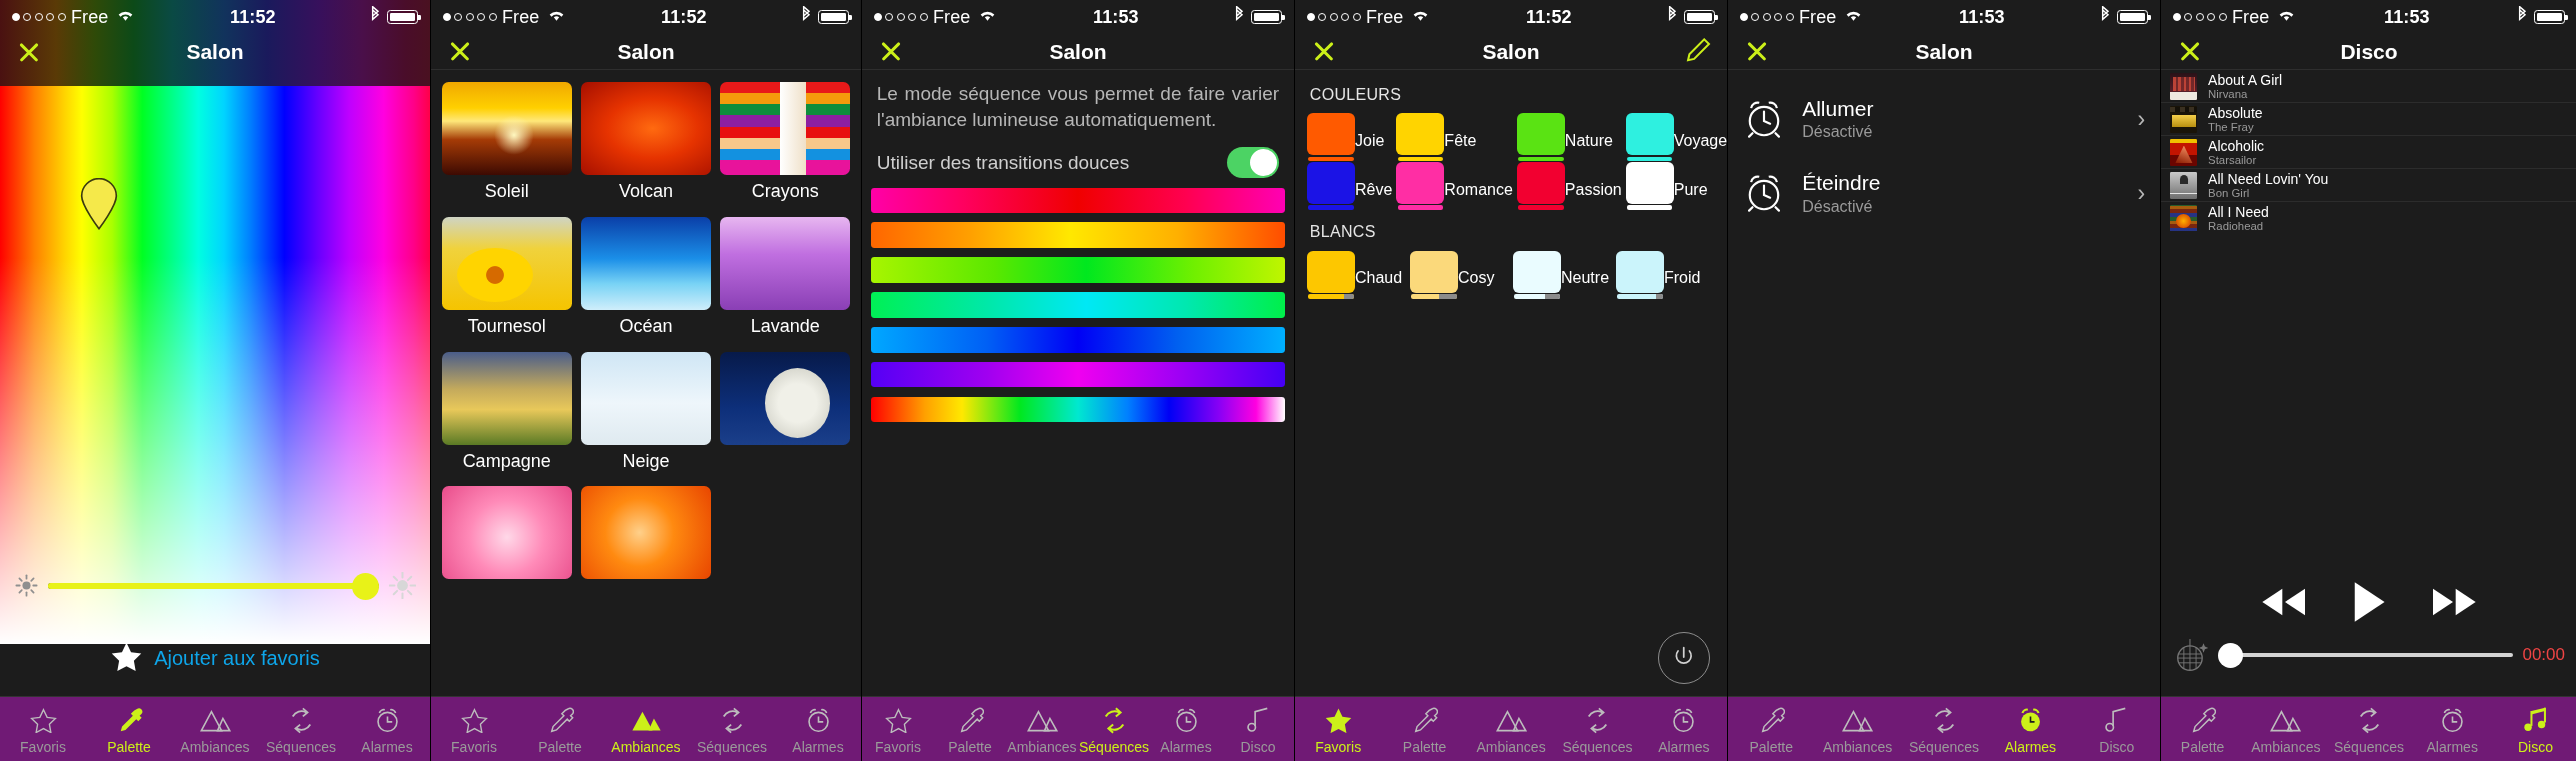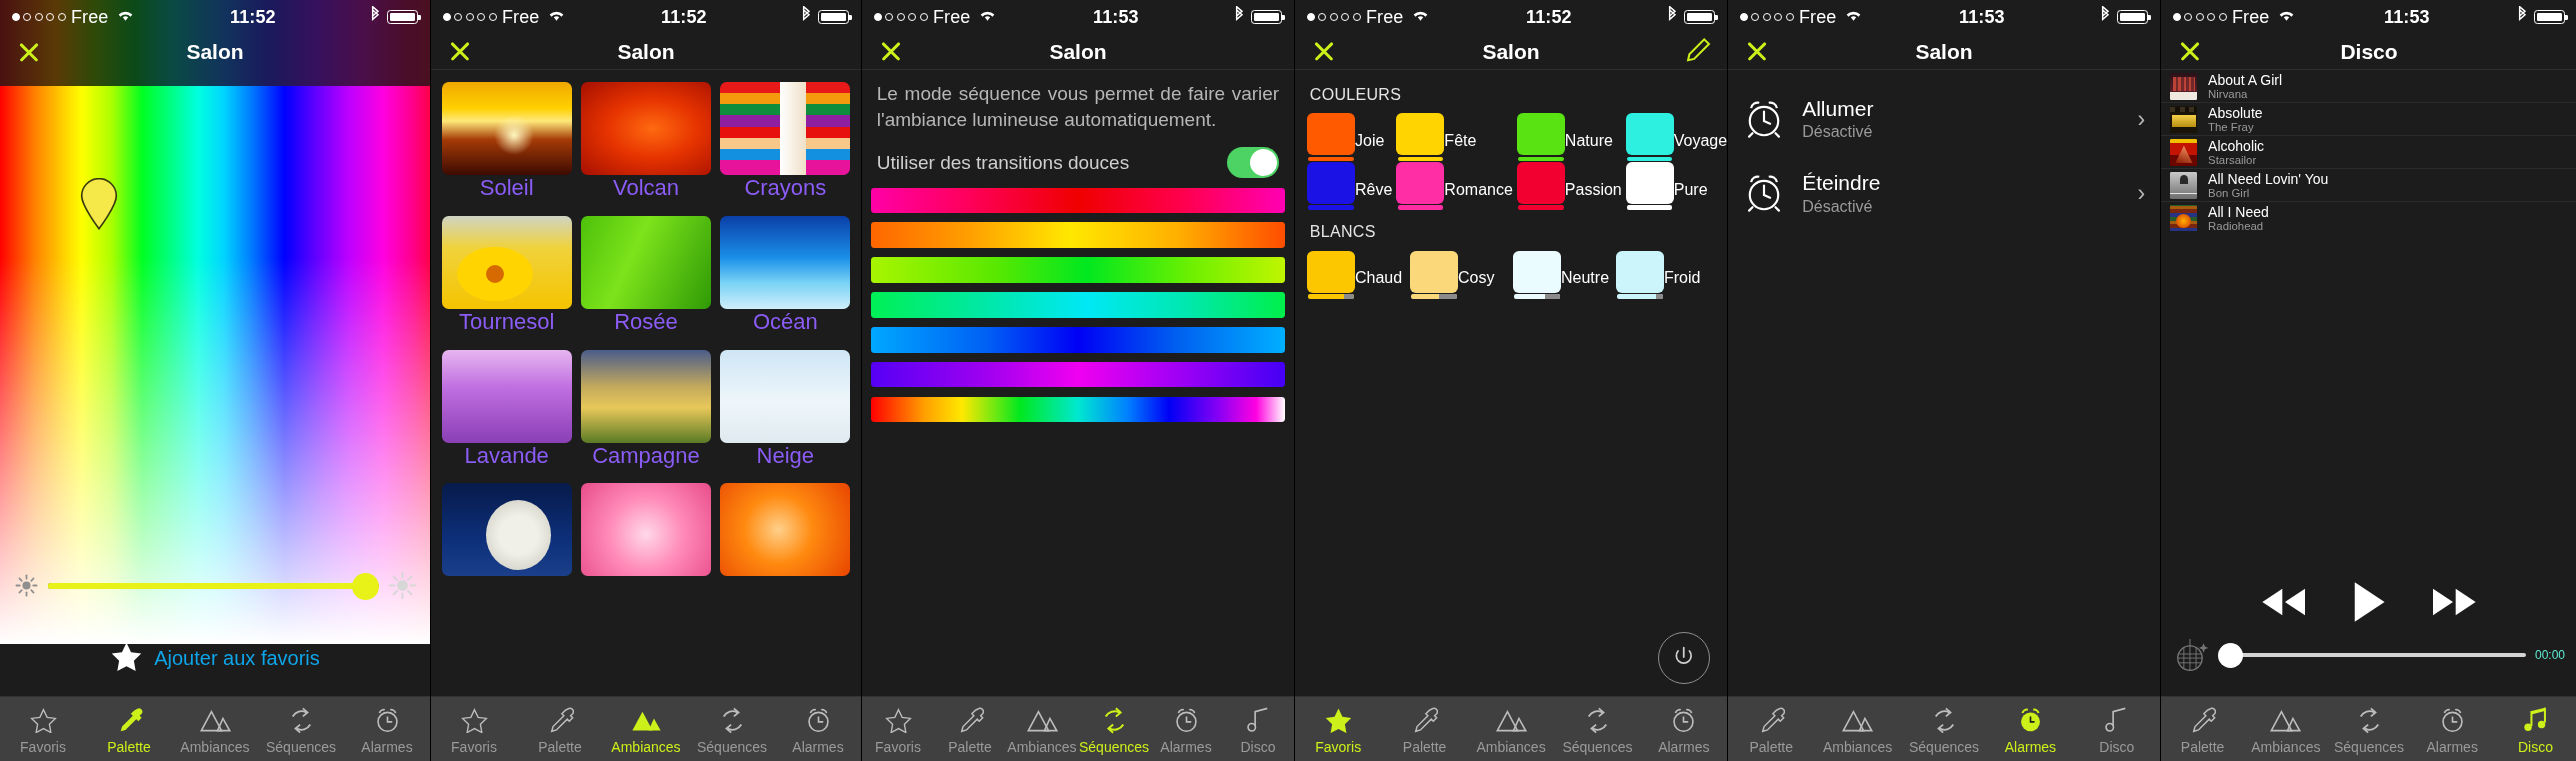--- a/index.html
+++ b/index.html
@@ -62,21 +62,21 @@
     background:#ccf019; border-radius:1.3px;
   }
   .nav-close::before{ transform:rotate(45deg); }
   .nav-close::after{ transform:rotate(-45deg); }
   .nav-title{ flex:1 1 auto; text-align:center; font-size:21px; font-weight:700; }
   .nav-right{ width:28px; height:28px; flex:0 0 auto; }
 
   
   .tabbar{
     position:absolute; left:0; bottom:0; width:100%; height:66px;
-    background:#404040; border-top:0.7px solid #333;
+    background:#701a75; border-top:0.7px solid #333;
     display:flex; align-items:stretch; z-index:20;
   }
   .tab{ flex:1 1 0; display:flex; flex-direction:column; align-items:center;
         justify-content:flex-start; padding-top:8px; cursor:pointer; min-width:0; }
   .tab .ticon{ height:31px; display:flex;align-items:center;justify-content:center; }
   .tab .tlabel{ font-size:14px; color:#9a9a9a; margin-top:2.7px; white-space:nowrap; }
   .tab.active .tlabel{ color:#ccf019; }
 
   
   .p1 .picker-wrap{ position:absolute; inset:0; }
@@ -115,21 +115,21 @@
     position:absolute; left:0; bottom:74px; width:431px; height:60px;
     display:flex; align-items:center; justify-content:center; gap:12px; cursor:pointer;
   }
   .p1 .fav-label{ color:#0ea5e9; font-size:20px; }
 
   
   .amb-scroll{ position:absolute; left:0; top:70px; right:0; bottom:66px; overflow:hidden; padding:12px 10.7px 0; }
   .amb-grid{ display:grid; grid-template-columns:repeat(3,1fr); gap:14.8px 9.4px; }
   .amb-cell{ display:flex; flex-direction:column; align-items:center; cursor:pointer; }
   .amb-thumb{ width:100%; height:93px; border-radius:6.7px; overflow:hidden; position:relative; }
-  .amb-name{ color:#8b5cf6; font-size:22px; }
+  .amb-name{ color:#ffffff; font-size:18px; margin-top:6px; }
 
   
   .seq-body{ position:absolute; left:0; top:70px; right:0; bottom:66px; overflow:hidden; }
   .seq-desc{ color:#b6b6b6; font-size:19px; line-height:1.36; padding:10.7px 14.8px 0; text-align:justify; }
   .seq-toggle-row{ display:flex; align-items:center; padding:14.8px 14.8px 0; }
   .seq-toggle-label{ color:#cfcfcf; font-size:19px; flex:1 1 auto; }
   .switch{ width:52px;height:31px;border-radius:15.4px;background:#4cd364;position:relative;flex:0 0 auto;cursor:pointer; }
   .switch i{ position:absolute; right:2px; top:2px; width:27px;height:27px;border-radius:50%;background:#fff; display:block;}
   .seq-list{ padding:9.4px 9.4px 0; display:flex; flex-direction:column; gap:9.4px; }
   .seq-bar{ height:25.5px; border-radius:3.4px; cursor:pointer; }
@@ -164,21 +164,21 @@
   .cover{ width:27px;height:27px;flex:0 0 auto; border-radius:1.3px; overflow:hidden; position:relative; }
   .song-txt{ padding-left:10.7px; min-width:0; }
   .song-title{ color:#fff; font-size:14px; white-space:nowrap; overflow:hidden; }
   .song-artist{ color:#9a9a9a; font-size:11.4px; margin-top:0.7px; white-space:nowrap; overflow:hidden; }
   .player{ position:absolute; left:0; bottom:66px; width:100%; height:124px; }
   .transport{ display:flex; align-items:center; justify-content:center; gap:44px; height:62px; }
   .tbtn{ cursor:pointer; }
   .seek-row{ display:flex; align-items:center; padding:0 12px; gap:9.4px; height:42px; }
   .seek-track{ flex:1 1 auto; height:3.4px; background:#d4d4d4; border-radius:2px; position:relative; }
   .seek-knob{ position:absolute; left:-2.7px; top:-10.7px; width:25.5px;height:25.5px;border-radius:50%;background:#fff; }
-  .seek-time{ color:#5eead4; font-size:12px; flex:0 0 auto; }
+  .seek-time{ color:#ef4444; font-size:17px; flex:0 0 auto; }
 </style>
 </head>
 <body>
 
 <div class="screens">
 
   <div class="phone p1">
     <div class="picker-wrap">
       <div class="hue-bg"></div>
       <div class="topshade"></div>
@@ -370,24 +370,20 @@
           <div class="amb-name">Crayons</div>
         </div>
 
         <div class="amb-cell">
           <div class="amb-thumb" style="background:linear-gradient(to bottom,#cfd4c4 0%,#f0d23c 34%,#f5c400 100%);">
               <div style="position:absolute;left:12%;top:34%;width:58%;height:58%;border-radius:50%;background:radial-gradient(circle,#d66a00 0 18%,#ffd400 20% 100%);"></div>
             </div>
           <div class="amb-name">Tournesol</div>
         </div>
         <div class="amb-cell">
-          <div class="amb-thumb" style="background:linear-gradient(115deg,#4cc10a 0%,#7de31b 40%,#2f9a06 100%);"></div>
-          <div class="amb-name">Rosée</div>
-        </div>
-        <div class="amb-cell">
           <div class="amb-thumb" style="background:linear-gradient(to bottom,#0a3fa8 0%,#1b8fe8 45%,#79d3f5 72%,#cfeefb 100%);"></div>
           <div class="amb-name">Océan</div>
         </div>
 
         <div class="amb-cell">
           <div class="amb-thumb" style="background:linear-gradient(to bottom,#e7b6f0 0%,#c06fe0 40%,#8a3fb5 100%);"></div>
           <div class="amb-name">Lavande</div>
         </div>
         <div class="amb-cell">
           <div class="amb-thumb" style="background:linear-gradient(to bottom,#4a5d8a 0%,#c4aa5c 40%,#e8c85a 62%,#5a7a25 100%);"></div>

